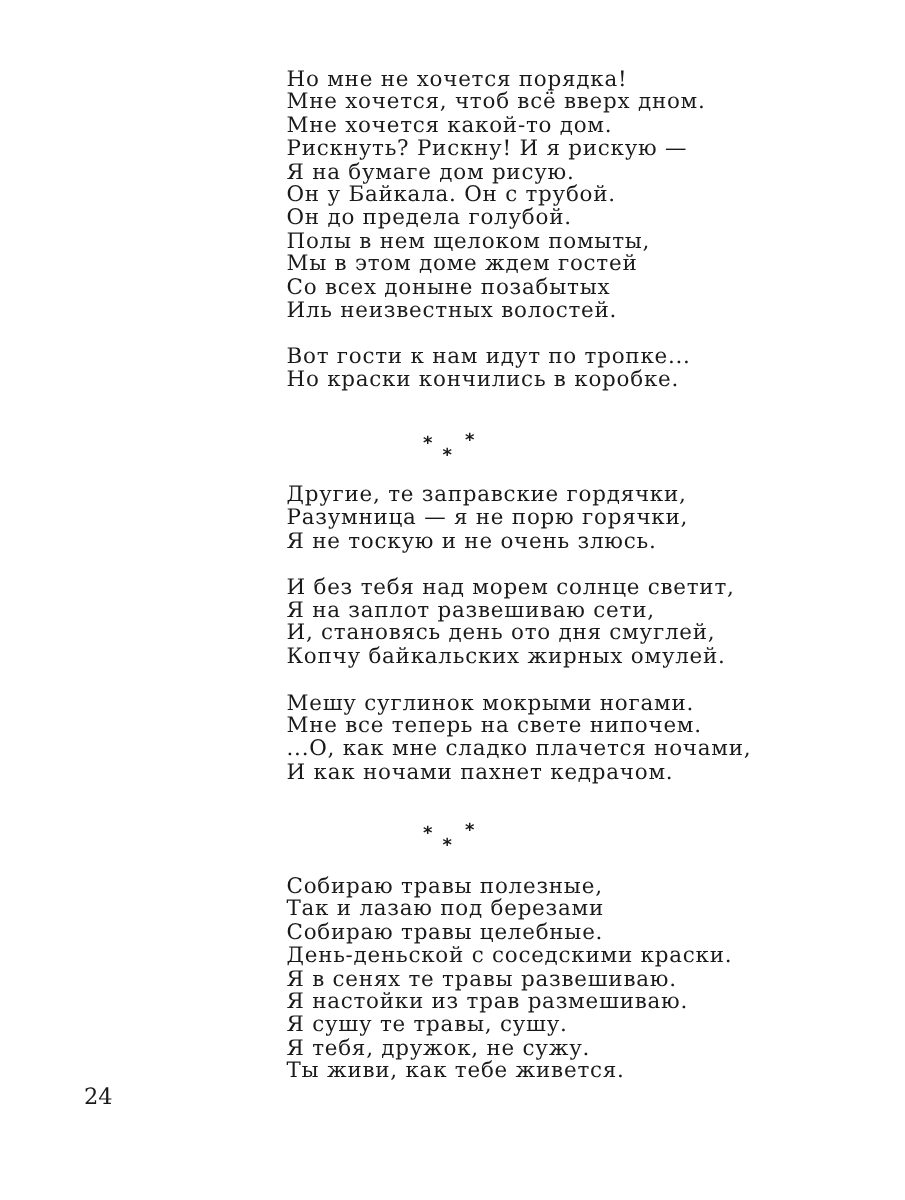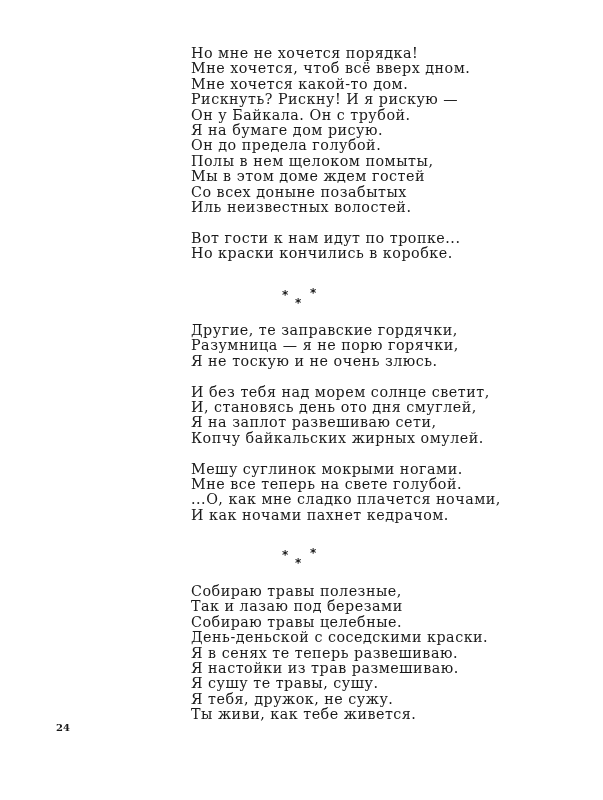--- a/index.html
+++ b/index.html
@@ -48,37 +48,37 @@
       font-weight: bold;
       font-family: "DejaVu Sans", sans-serif;
     }
     .asterism .a1 { left: 12px; top: 2px; }
     .asterism .a2 { left: 25px; top: 10px; }
     .asterism .a3 { left: 40px; top: 0px; }
     .page-number {
       position: absolute;
       left: 56px;
       top: 722px;
-      font-size: 10px;
-      font-weight: bold;
+      font-size: 15px;
+      font-weight: normal;
       font-family: "DejaVu Serif", serif;
     }
   </style>
 </head>
 <body>
 
 <div class="page">
 
   <div class="text-block" style="top:46px;">
     <div class="line">Но мне не хочется порядка!</div>
     <div class="line">Мне хочется, чтоб всё вверх дном.</div>
     <div class="line">Мне хочется какой-то дом.</div>
     <div class="line">Рискнуть? Рискну! И я рискую —</div>
+    <div class="line">Я на бумаге дом рисую.</div>
     <div class="line">Он у Байкала. Он с трубой.</div>
-    <div class="line">Я на бумаге дом рисую.</div>
     <div class="line">Он до предела голубой.</div>
     <div class="line">Полы в нем щелоком помыты,</div>
     <div class="line">Мы в этом доме ждем гостей</div>
     <div class="line">Со всех доныне позабытых</div>
     <div class="line">Иль неизвестных волостей.</div>
     <div class="stanza-gap"></div>
     <div class="line">Вот гости к нам идут по тропке...</div>
     <div class="line">Но краски кончились в коробке.</div>
   </div>
 
@@ -87,42 +87,42 @@
     <span class="a2">*</span>
     <span class="a3">*</span>
   </div>
 
   <div class="text-block" style="top:323px;">
     <div class="line">Другие, те заправские гордячки,</div>
     <div class="line">Разумница — я не порю горячки,</div>
     <div class="line">Я не тоскую и не очень злюсь.</div>
     <div class="stanza-gap"></div>
     <div class="line">И без тебя над морем солнце светит,</div>
+    <div class="line">Я на заплот развешиваю сети,</div>
     <div class="line">И, становясь день ото дня смуглей,</div>
-    <div class="line">Я на заплот развешиваю сети,</div>
     <div class="line">Копчу байкальских жирных омулей.</div>
     <div class="stanza-gap"></div>
     <div class="line">Мешу суглинок мокрыми ногами.</div>
-    <div class="line">Мне все теперь на свете голубой.</div>
+    <div class="line">Мне все теперь на свете нипочем.</div>
     <div class="line">...О, как мне сладко плачется ночами,</div>
     <div class="line">И как ночами пахнет кедрачом.</div>
   </div>
 
   <div class="asterism" style="top:547px;">
     <span class="a1">*</span>
     <span class="a2">*</span>
     <span class="a3">*</span>
   </div>
 
   <div class="text-block" style="top:584px;">
     <div class="line">Собираю травы полезные,</div>
     <div class="line">Так и лазаю под березами</div>
     <div class="line">Собираю травы целебные.</div>
     <div class="line">День-деньской с соседскими краски.</div>
-    <div class="line">Я в сенях те теперь развешиваю.</div>
+    <div class="line">Я в сенях те травы развешиваю.</div>
     <div class="line">Я настойки из трав размешиваю.</div>
     <div class="line">Я сушу те травы, сушу.</div>
     <div class="line">Я тебя, дружок, не сужу.</div>
     <div class="line">Ты живи, как тебе живется.</div>
   </div>
 
   <div class="page-number">24</div>
 
 </div>
 

